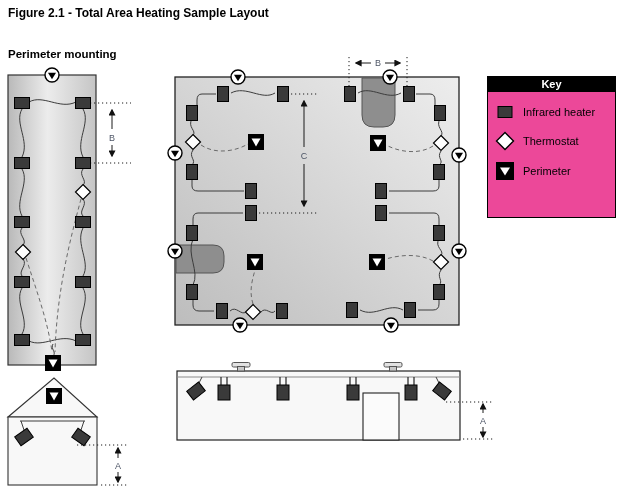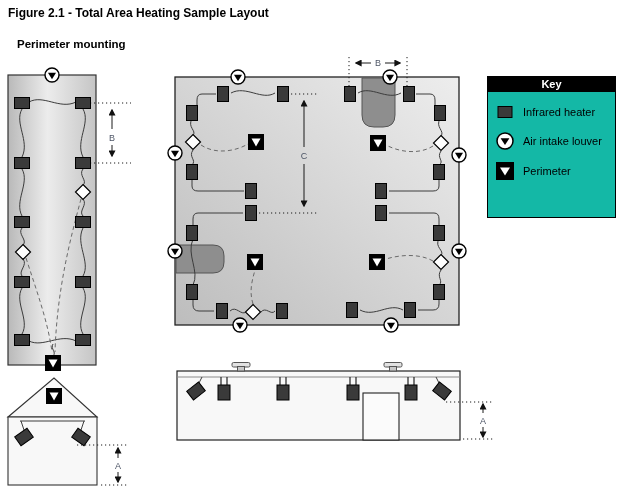--- a/index.html
+++ b/index.html
@@ -1,28 +1,28 @@
 <!DOCTYPE html>
 <html style="--heater: #3a3a3a; --line: #3c3c3c; --dashed: #6a6a6a; --obstruction: #8e8e8e; --elev: #f8f8f8; --dim-text: #4d5566; --key-bg: #000000; --plan-dark: #bfbfbf; --plan-light: #ededed;"><head>
 <meta charset="utf-8">
 <style>
   html,body{margin:0;padding:0;background:#fff;}
   .page{position:relative;width:622px;height:498px;background:#fff;overflow:hidden;
         font-family:"Liberation Sans",sans-serif;}
   .title{position:absolute;left:8px;top:6px;font:700 12px "Liberation Sans",sans-serif;color:#000;}
-  .subtitle{position:absolute;top:38px;font:700 11.5px "Liberation Sans",sans-serif;color:#000;margin-left:9px;}
+  .subtitle{position:absolute;top:48px;font:700 11.5px "Liberation Sans",sans-serif;color:#000;}
   .subtitle.left{left:8px;}
   .subtitle.middle{left:170px;}
   svg text.dim{font:400 9px "Liberation Sans",sans-serif;fill:var(--dim-text,#4d5566);}
   .wire{fill:none;stroke:var(--line,#3c3c3c);stroke-width:1;}
   .tstat-line{fill:none;stroke:var(--dashed,#6a6a6a);stroke-width:1;stroke-dasharray:4 3;}
   .dotted{fill:none;stroke:#1a1a1a;stroke-width:1;stroke-dasharray:1.2 2.8;}
   .dimline{fill:none;stroke:#1a1a1a;stroke-width:1;}
   .key{position:absolute;left:487px;top:76px;width:129px;height:142px;border:1.5px solid #000;
-       background:#14b8a6;box-sizing:border-box;}
+       background:#ec4899;box-sizing:border-box;}
   .key-header{background:var(--key-bg,#000);color:#fff;font:700 11px "Liberation Sans",sans-serif;
        text-align:center;height:15px;line-height:15px;}
   .key-row{display:flex;align-items:center;gap:8px;margin:9.5px 0 0 7px;height:20px;}
   .key-row:first-of-type{margin-top:11px;}
   .key-label{font:400 11px "Liberation Sans",sans-serif;color:#000;white-space:nowrap;}
 </style>
 </head>
 <body>
 
 <div class="page">
@@ -242,24 +242,23 @@
   <div class="key">
     <div class="key-header">Key</div>
     <div class="key-row">
       <svg width="20" height="20">
         <rect x="3" y="4.5" width="14" height="11" fill="var(--heater,#3a3a3a)" stroke="#000" stroke-width="1"></rect>
       </svg>
       <span class="key-label">Infrared heater</span>
     </div>
     <div class="key-row">
       <svg width="20" height="20">
-        <circle cx="10" cy="10" r="8" fill="#fff" stroke="#000" stroke-width="1.5"></circle>
-        <polygon points="5.6,7.2 14.4,7.2 10,14" fill="#000"></polygon>
+        <path d="M10,1.5 L18.5,10 L10,18.5 L1.5,10 Z" fill="#fff" stroke="#000" stroke-width="1.4"></path>
       </svg>
-      <span class="key-label">Air intake louver</span>
+      <span class="key-label">Thermostat</span>
     </div>
     <div class="key-row">
       <svg width="20" height="20">
         <rect x="1" y="1" width="18" height="18" fill="#000"></rect>
         <polygon points="5,6.5 15,6.5 10,14.5" fill="#fff"></polygon>
       </svg>
       <span class="key-label">Perimeter</span>
     </div>
   </div>
 

